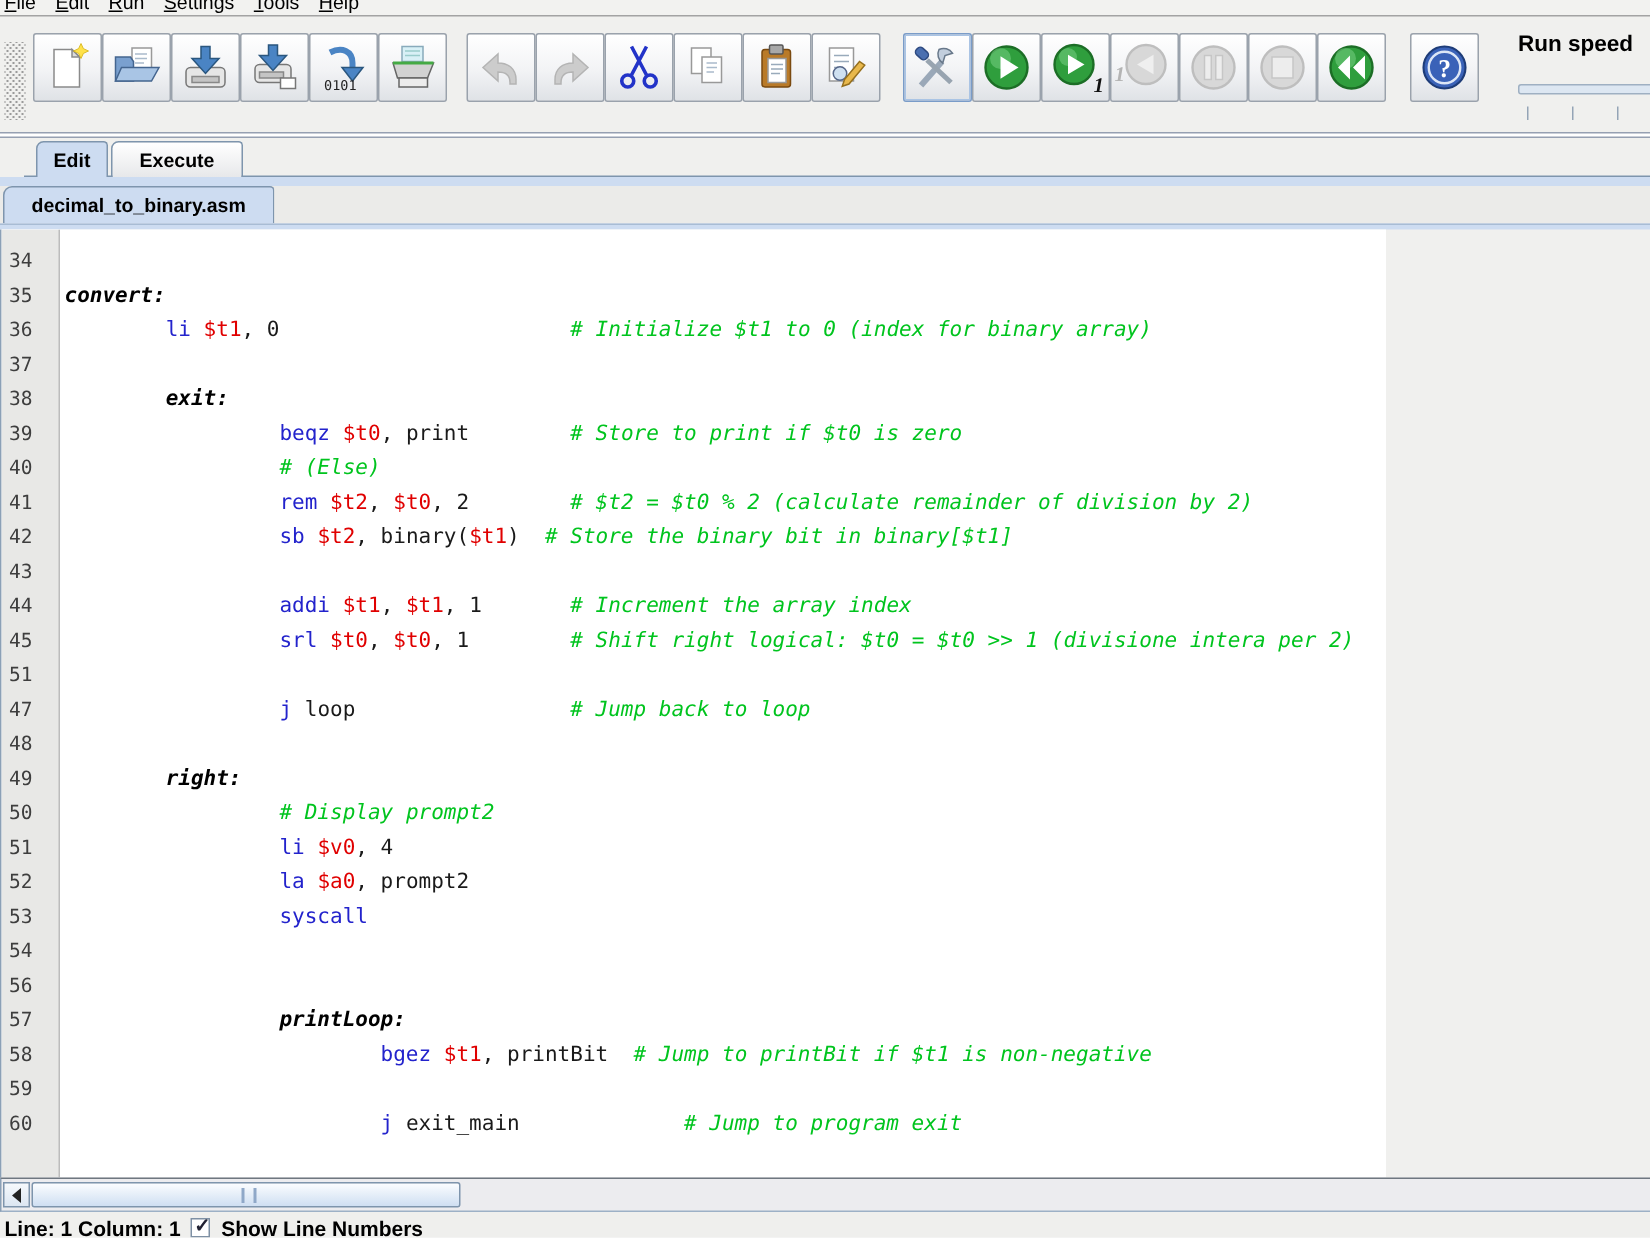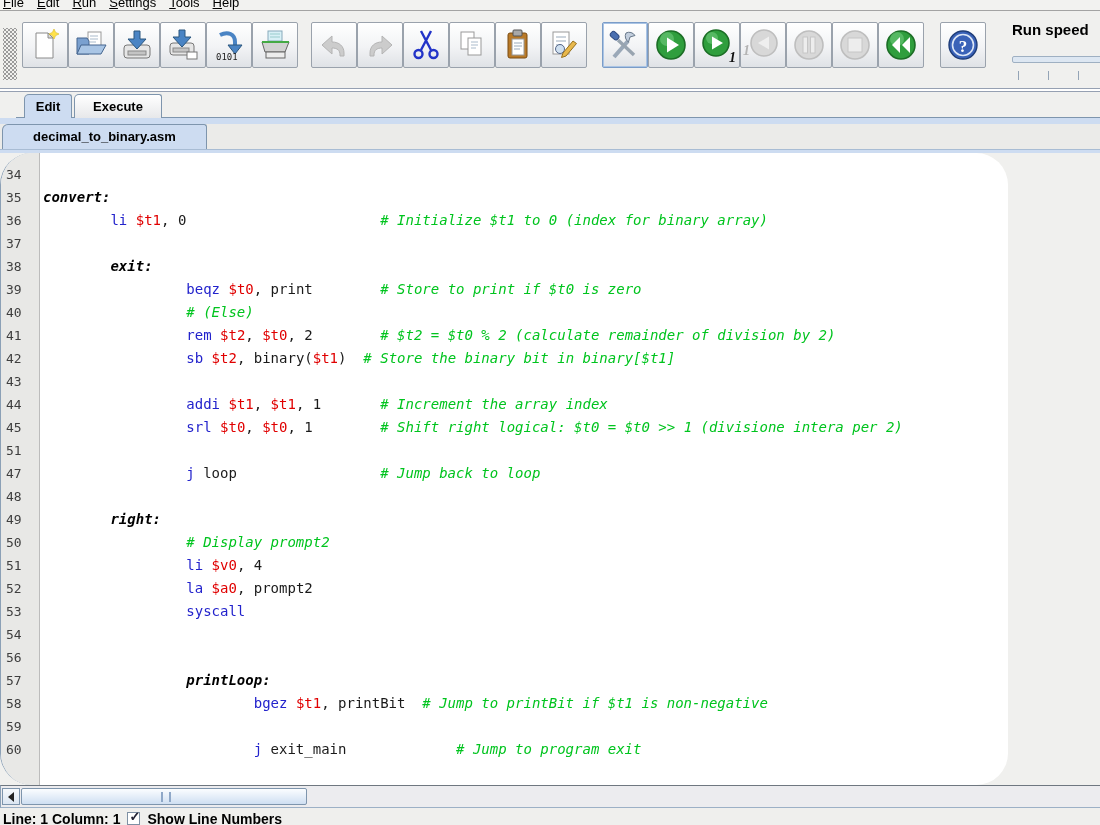--- a/index.html
+++ b/index.html
@@ -39,28 +39,28 @@
   .tabs-row{position:absolute;top:93px;left:16px;width:1100px;height:24px;background:#f0f0ee;
     border-bottom:1px solid #7e95ad;padding-left:48px;}
   .tab{position:absolute;bottom:-1px;height:24px;box-sizing:border-box;
     border:1px solid #7e95ad;border-bottom:none;border-radius:5px 3px 0 0;
     font-size:13px;font-weight:bold;color:#000;text-align:center;line-height:23px;}
   .tab-edit{left:8px;width:48px;background:var(--selected_tab);}
   .tab-execute{left:58px;width:88px;background:linear-gradient(180deg,#ffffff,#e7e8ea);}
   .band1{position:absolute;top:118px;left:0;width:1100px;height:6px;background:var(--selected_tab);}
   
   .filetab-row{position:absolute;top:124px;left:0;width:1100px;height:25px;background:#ebebe9;}
-  .file-tab{position:absolute;left:2px;bottom:0;height:25px;box-sizing:border-box;padding:0 30px;
+  .file-tab{position:absolute;left:2px;bottom:0;height:25px;box-sizing:border-box;padding:0 18px;
     background:var(--selected_tab);border:1px solid #7e95ad;border-bottom:none;border-radius:6px 3px 0 0;
     font-size:13px;font-weight:bold;line-height:24px;color:#000;}
   .band2{position:absolute;top:149px;left:0;width:1100px;height:4px;background:var(--selected_tab);
     border-top:1px solid #a8bcd4;box-sizing:border-box;}
   
-  .editor{position:absolute;top:153px;left:0;width:1008px;height:632px;background:#ffffff;
-    border-left:1px solid #8ba0b6;box-sizing:border-box;overflow:hidden;border-radius:32px;}
+  .editor{position:absolute;top:153px;left:0;width:924px;height:632px;background:#ffffff;
+    border-left:1px solid #8ba0b6;box-sizing:border-box;overflow:hidden;}
   .gutter-bg{position:absolute;left:0;top:0;width:38px;height:100%;
     background:#e8e8e6;border-right:1px solid #bcbcbc;}
   .code-lines{position:absolute;left:0;top:10px;width:1100px;}
   .line{height:23px;white-space:pre;font:14px "DejaVu Sans Mono",monospace;line-height:23px;}
   .ln{display:inline-block;width:39px;box-sizing:border-box;padding-left:5px;
     font-size:13px;color:#3e3e3e;}
   .codeline{padding-left:3px;}
   .t-i{color:var(--ins);}
   .t-r{color:var(--reg);}
   .t-c{color:var(--cmt);font-style:italic;}

